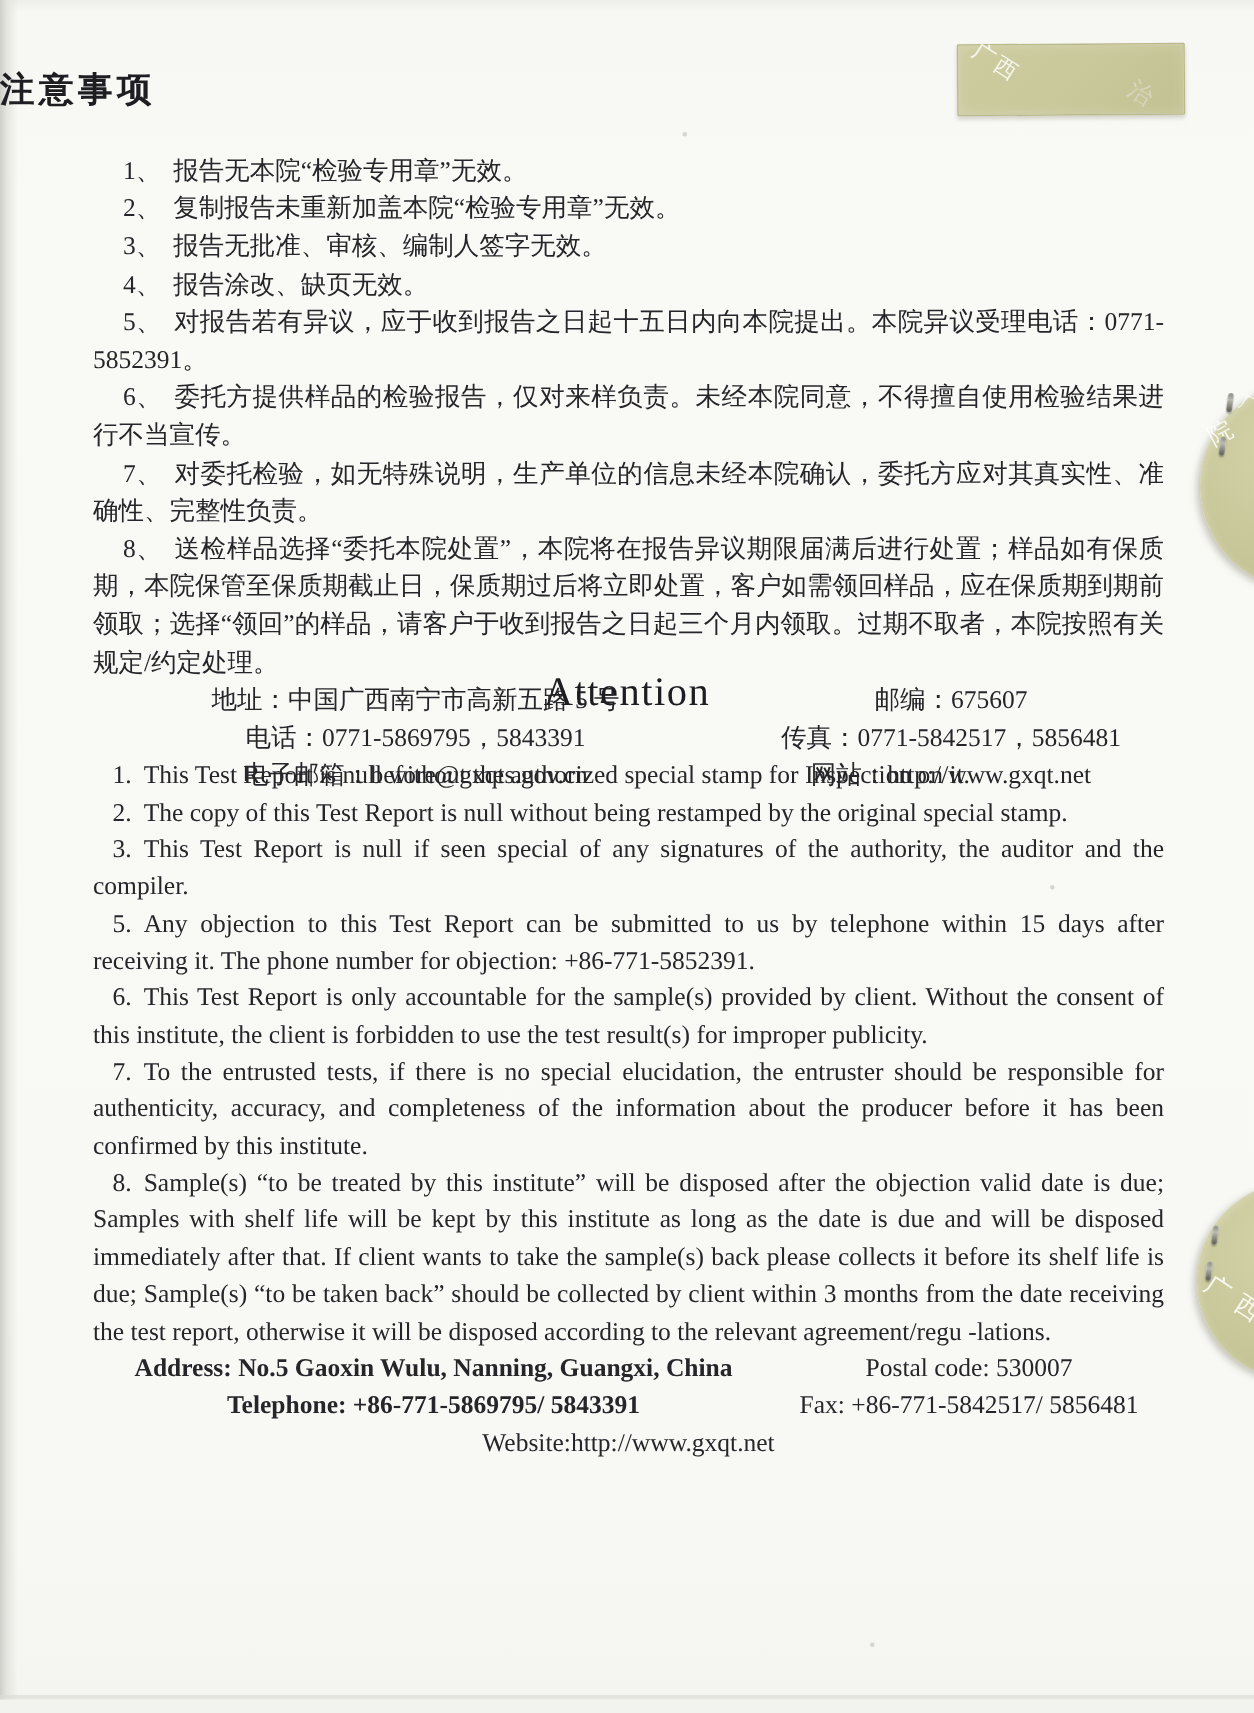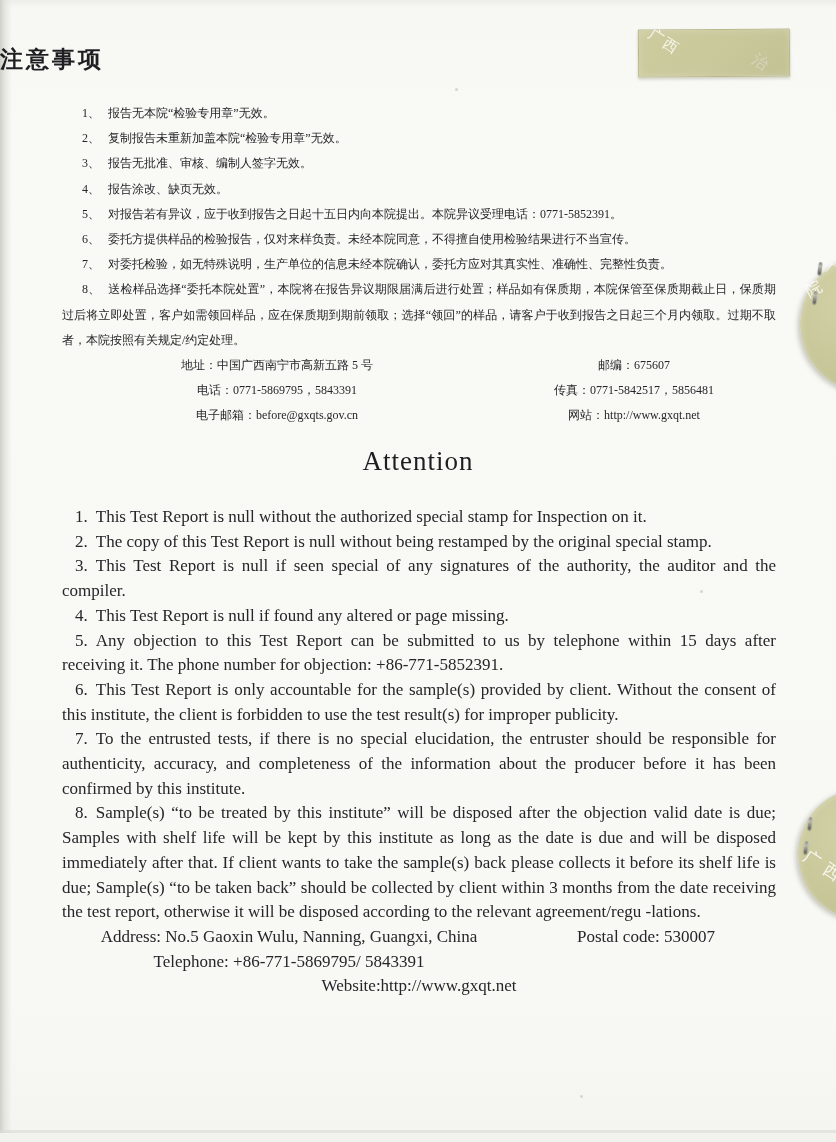--- a/index.html
+++ b/index.html
@@ -18,33 +18,33 @@
   .edge-bottom{position:absolute;left:0;right:0;top:1130px;height:3px;background:#dcdbd6;opacity:.65;}
   .edge-bottom2{position:absolute;left:0;right:0;top:1133px;bottom:0;background:#f2f2ee;}
   .speck{position:absolute;width:3px;height:3px;border-radius:50%;background:#cmcmc;background:#cdcdc4;opacity:.8;}
 
   
   .zh-title{position:absolute;top:44px;left:0;width:100%;text-align:left;
     font-size:23px;font-weight:700;letter-spacing:3px;color:#1e1e22;}
 
   
   .zh-body{position:absolute;top:101px;left:62px;width:714px;
-    font-size:12px;line-height:25.2px;text-align:justify;font-family:Liberation Serif, serif;}
+    font-size:17px;line-height:25.2px;text-align:justify;font-family:Liberation Serif, serif;}
   .zh-body p.item{margin:0;text-indent:20px;}
   .en-title{position:absolute;top:446px;left:0;width:100%;text-align:center;
     font-size:27px;letter-spacing:1px;color:#1e1e22;}
   .en-body{position:absolute;top:505px;left:62px;width:714px;
     font-size:17px;line-height:24.7px;text-align:justify;}
   .en-body p.item{margin:0;text-indent:13px;}
   .num{margin-right:8px;}
 
   
   .contact-row{display:flex;text-align:center;}
   .zh-body .contact-row .c-left{flex:0 0 430px;}
-  .en-body .contact-row .c-left{flex:0 0 454px;}
+  .en-body .contact-row .c-left{flex:0 0 454px;font-weight:bold;}
   .c-right{flex:1 1 auto;}
 
   
   .label-sticker{position:absolute;left:638px;top:29px;width:150px;height:46px;
     background:linear-gradient(135deg,#cdcc9f 0%,#c9c89b 55%,#c2c192 100%);
     border:1px solid #b9b88a;border-radius:1px;transform:rotate(-.4deg);
     box-shadow:0 2px 3px rgba(110,110,85,.28), inset 0 0 10px rgba(255,255,255,.18);}
   .label-sticker .w1{position:absolute;left:8px;top:2px;transform:rotate(33deg);
     color:rgba(255,255,255,.82);font-size:15px;letter-spacing:2px;}
   .label-text-outside{position:absolute;left:752px;top:52px;transform:rotate(33deg);
@@ -123,31 +123,31 @@
       <span class="c-right">网站：http://www.gxqt.net</span>
     </div>
   </div>
 
   <div class="en-title">Attention</div>
 
   <div class="en-body">
     <p class="item"><span class="num">1.</span><span>This Test Report is null without the authorized special stamp for Inspection on it.</span></p>
     <p class="item"><span class="num">2.</span><span>The copy of this Test Report is null without being restamped by the original special stamp.</span></p>
     <p class="item"><span class="num">3.</span><span>This Test Report is null if seen special of any signatures of the authority, the auditor and the compiler.</span></p>
-    <p class="item"><span class="num">4.</span><span>This Test Report is null if found any altered or page missing.</span></p>
     <p class="item"><span class="num">5.</span><span>Any objection to this Test Report can be submitted to us by telephone within 15 days after receiving it. The phone number for objection: +86-771-5852391.</span></p>
     <p class="item"><span class="num">6.</span><span>This Test Report is only accountable for the sample(s) provided by client. Without the consent of this institute, the client is forbidden to use the test result(s) for improper publicity.</span></p>
     <p class="item"><span class="num">7.</span><span>To the entrusted tests, if there is no special elucidation, the entruster should be responsible for authenticity, accuracy, and completeness of the information about the producer before it has been confirmed by this institute.</span></p>
     <p class="item"><span class="num">8.</span><span>Sample(s) “to be treated by this institute” will be disposed after the objection valid date is due; Samples with shelf life will be kept by this institute as long as the date is due and will be disposed immediately after that. If client wants to take the sample(s) back please collects it before its shelf life is due; Sample(s) “to be taken back” should be collected by client within 3 months from the date receiving the test report, otherwise it will be disposed according to the relevant agreement/regu -lations.</span></p>
 
     <div class="contact-row">
       <span class="c-left">Address: No.5 Gaoxin Wulu, Nanning, Guangxi, China</span>
       <span class="c-right">Postal code: 530007</span>
     </div>
     <div class="contact-row">
       <span class="c-left">Telephone: +86-771-5869795/ 5843391</span>
+      <span class="c-right">Fax: +86-771-5842517/ 5856481</span>
     </div>
     <div class="contact-row">
       <span class="c-right">Website:http://www.gxqt.net</span>
     </div>
   </div>
 
 </div>
 
 </body></html>

